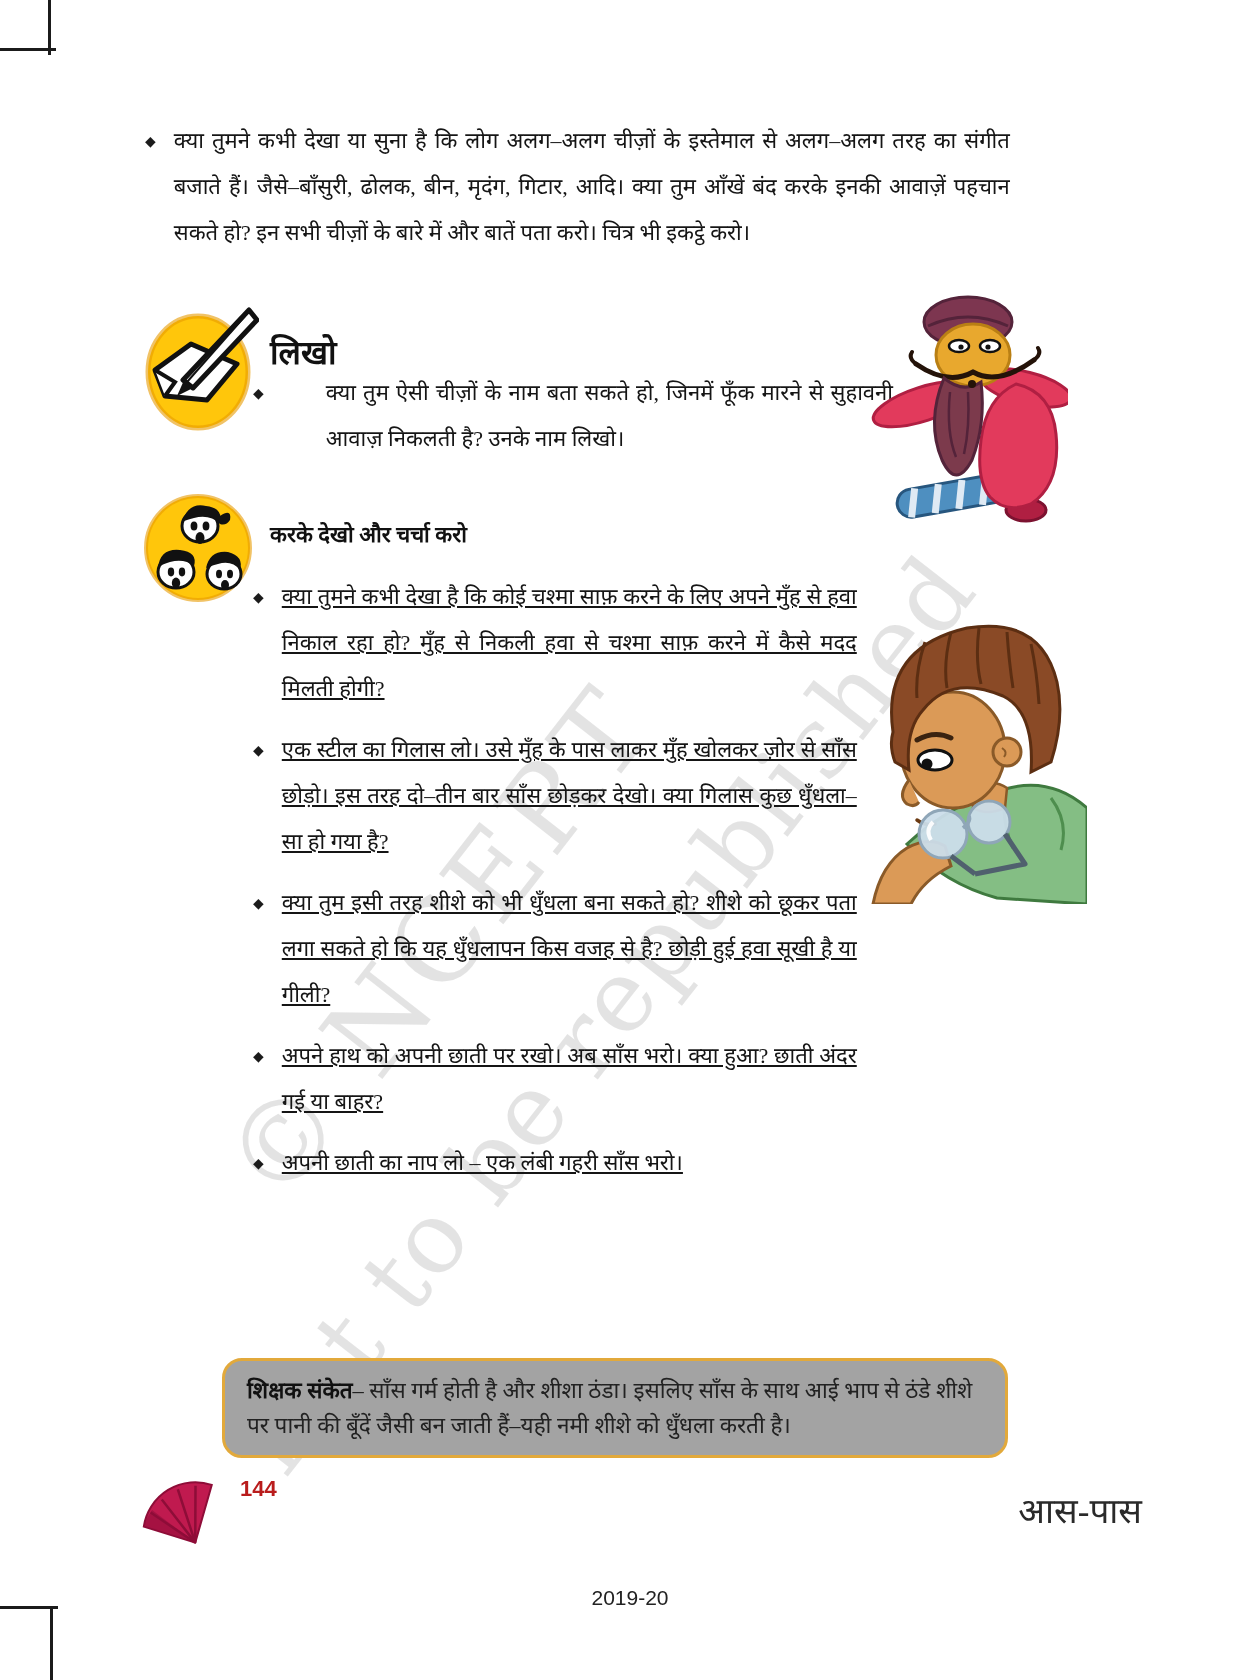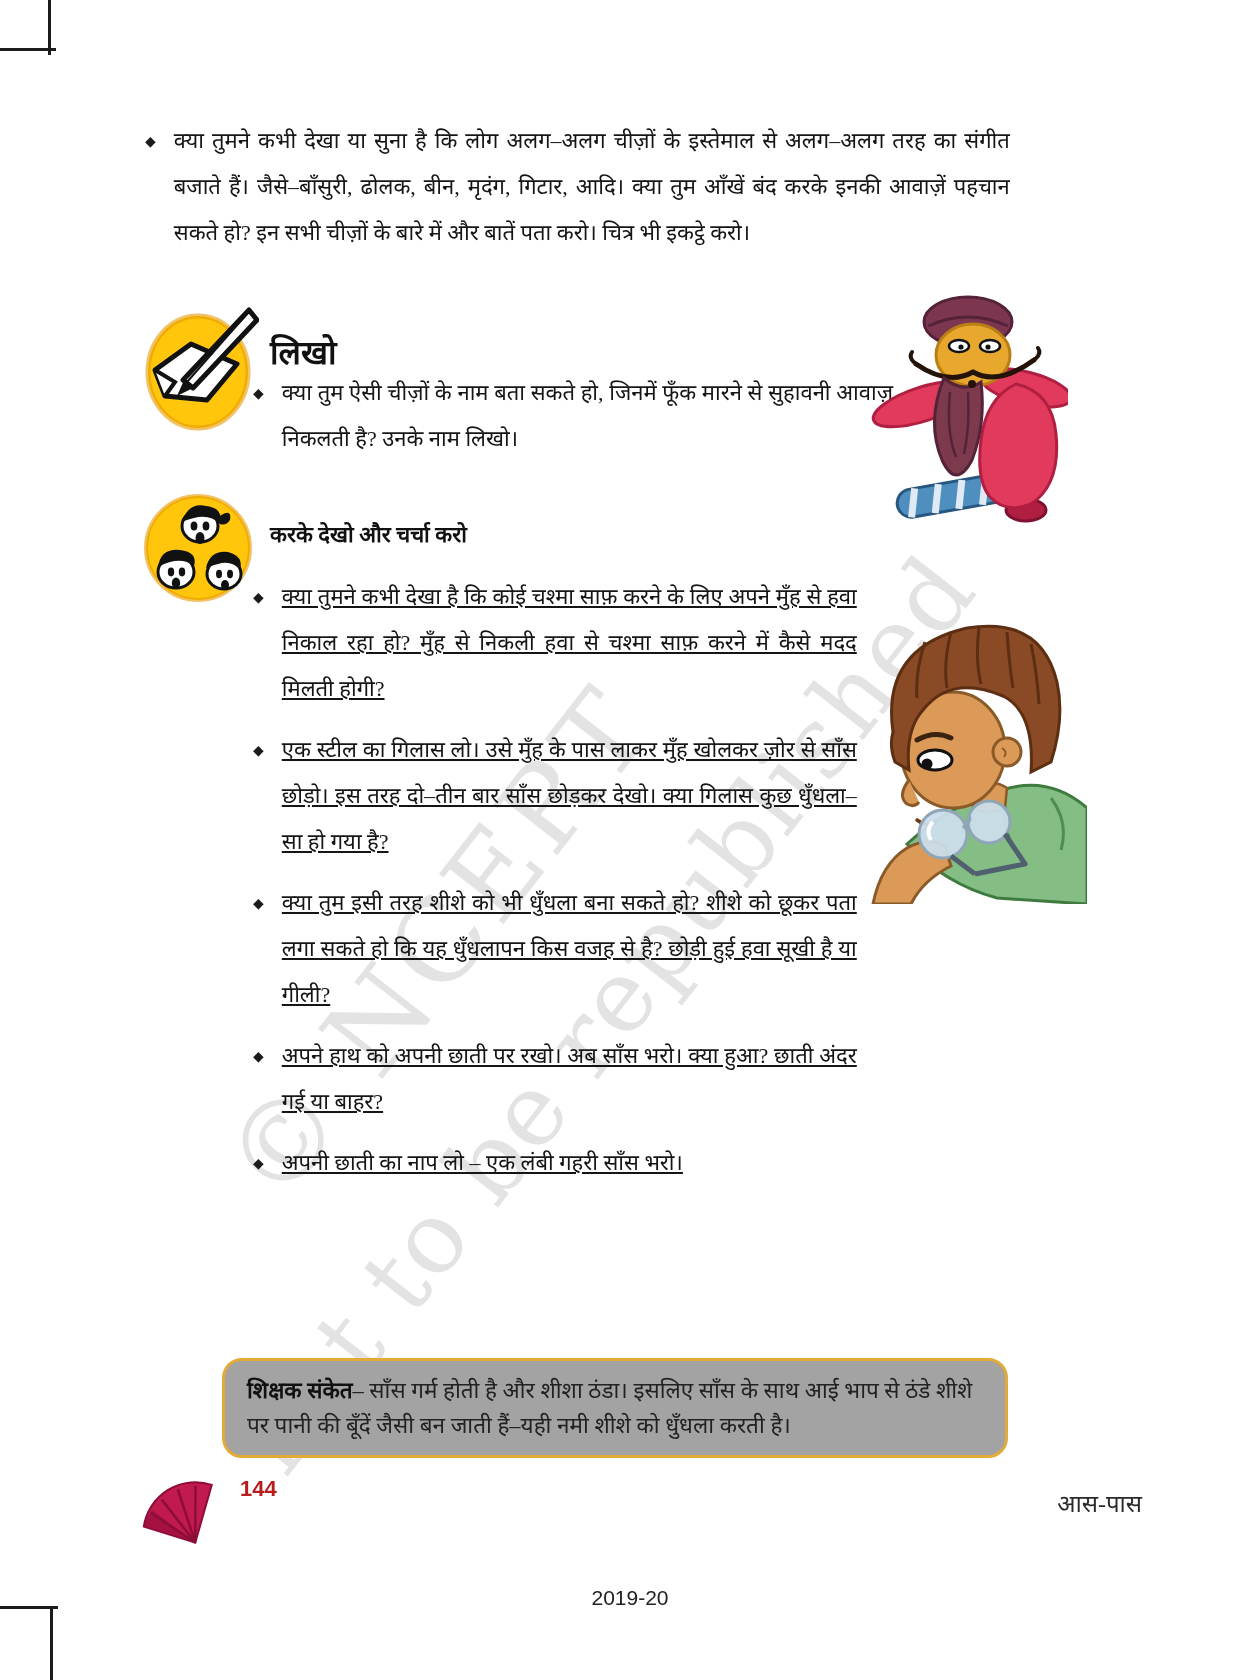--- a/index.html
+++ b/index.html
@@ -49,21 +49,21 @@
   .heading{
     font-size:33px;font-weight:700;color:#111;line-height:1.2;margin-top:24px;
   }
   .sec-karke .heading{font-size:22px;}
   .sec-karke{margin-top:0;}
   .sec-karke .icon-box{position:absolute;left:-5px;top:8px;}
   .sec-karke .heading{position:absolute;left:125px;top:16px;}
   .karke-bullets{position:absolute;left:108px;top:92px;width:612px;}
   .karke-bullets .bullet{margin-bottom:15px;}
   .karke-bullets .btext{width:575px;text-decoration:underline;}
-  .likho-b .btext{width:612px;}
+  .likho-b .btext{width:612px;margin-left:44px;}
 
   
   .note-box{
     position:absolute;left:222px;top:1358px;width:786px;z-index:1;
     box-sizing:border-box;
     background:#a3a3a3;border:3px solid #e2a93b;border-radius:20px;
     padding:12px 24px 12px 22px;
   }
   .note-text{font-size:22.5px;line-height:35px;color:#222;}
   .note-label{font-weight:700;color:#111;}
@@ -75,21 +75,21 @@
 
   
   .fan{position:absolute;left:132px;top:1462px;width:100px;height:100px;z-index:1;}
   .page-num{
     position:absolute;left:240px;top:1476px;z-index:1;
     font-family:"Liberation Sans","DejaVu Sans",sans-serif;
     font-size:22px;font-weight:700;color:#b91c1c;
   }
   .book-title{
     position:absolute;right:118px;top:1486px;z-index:1;
-    font-size:24px;color:#2a2a2a;
+    font-size:35px;color:#2a2a2a;
   }
   .footer-center{
     position:absolute;left:0;top:1586px;width:1260px;text-align:center;z-index:1;
     font-family:"Liberation Sans","DejaVu Sans",sans-serif;
     font-size:21px;color:#222;
   }
 </style>
 </head>
 <body>
 

